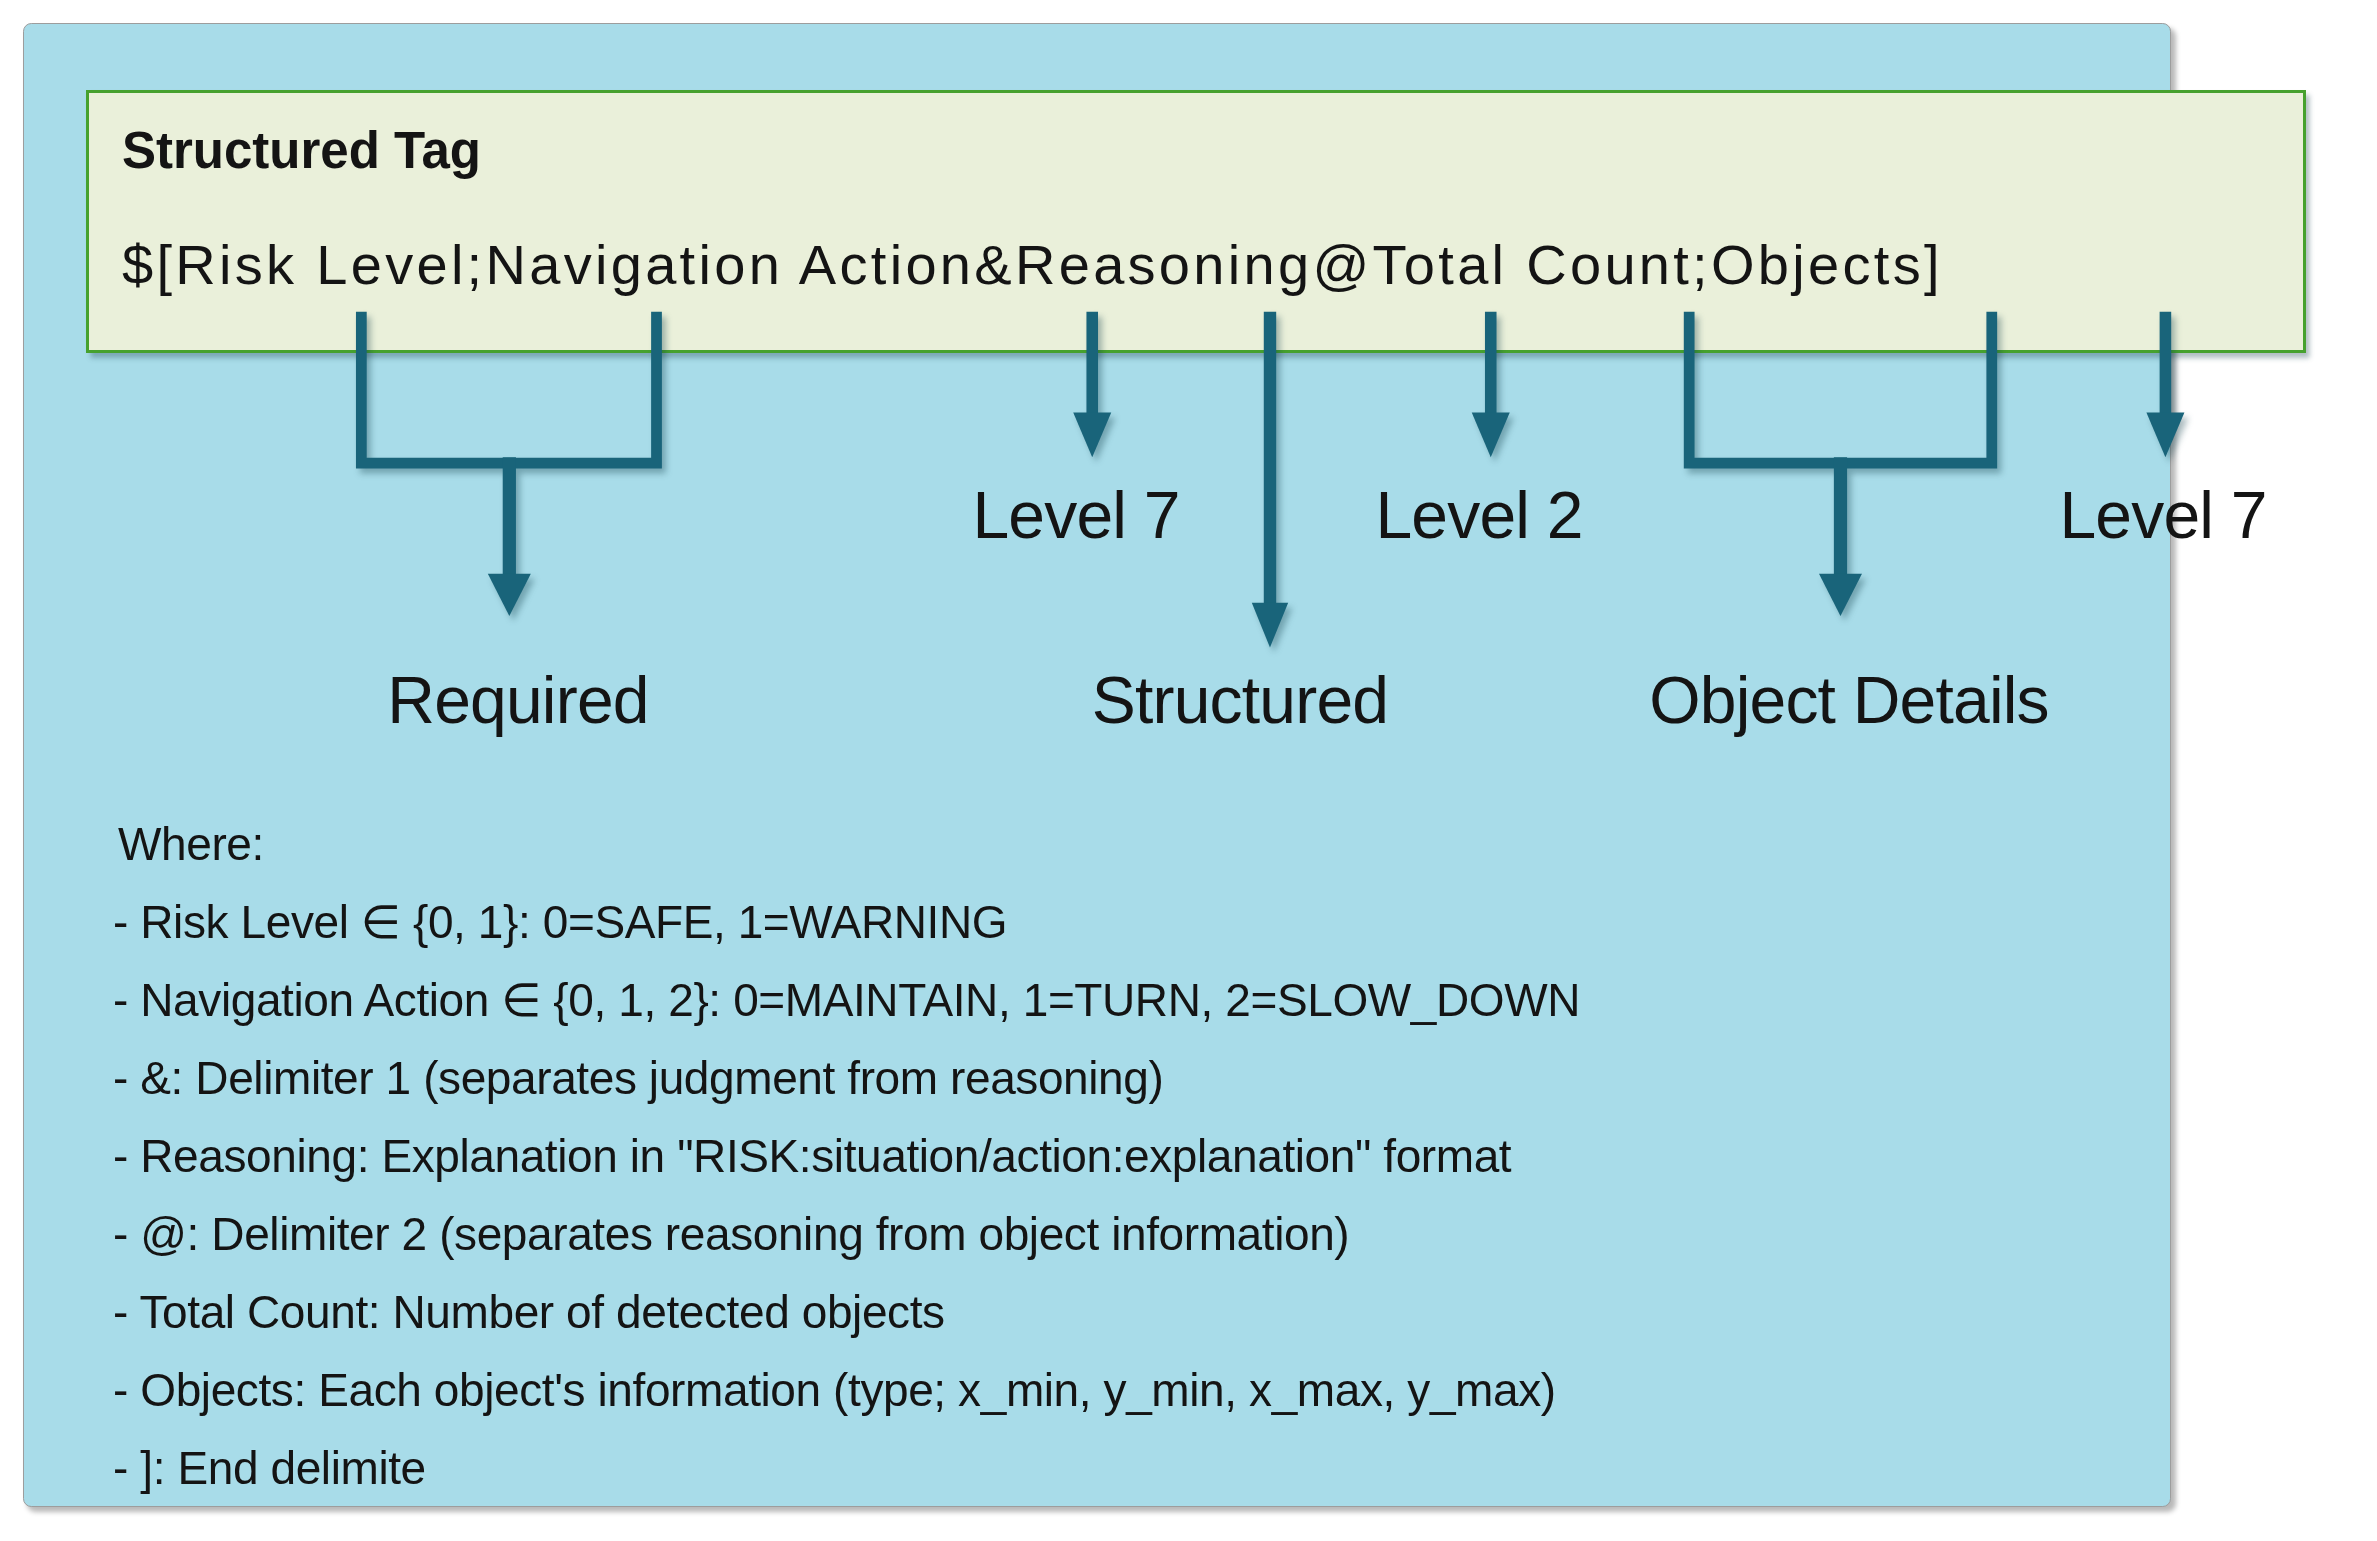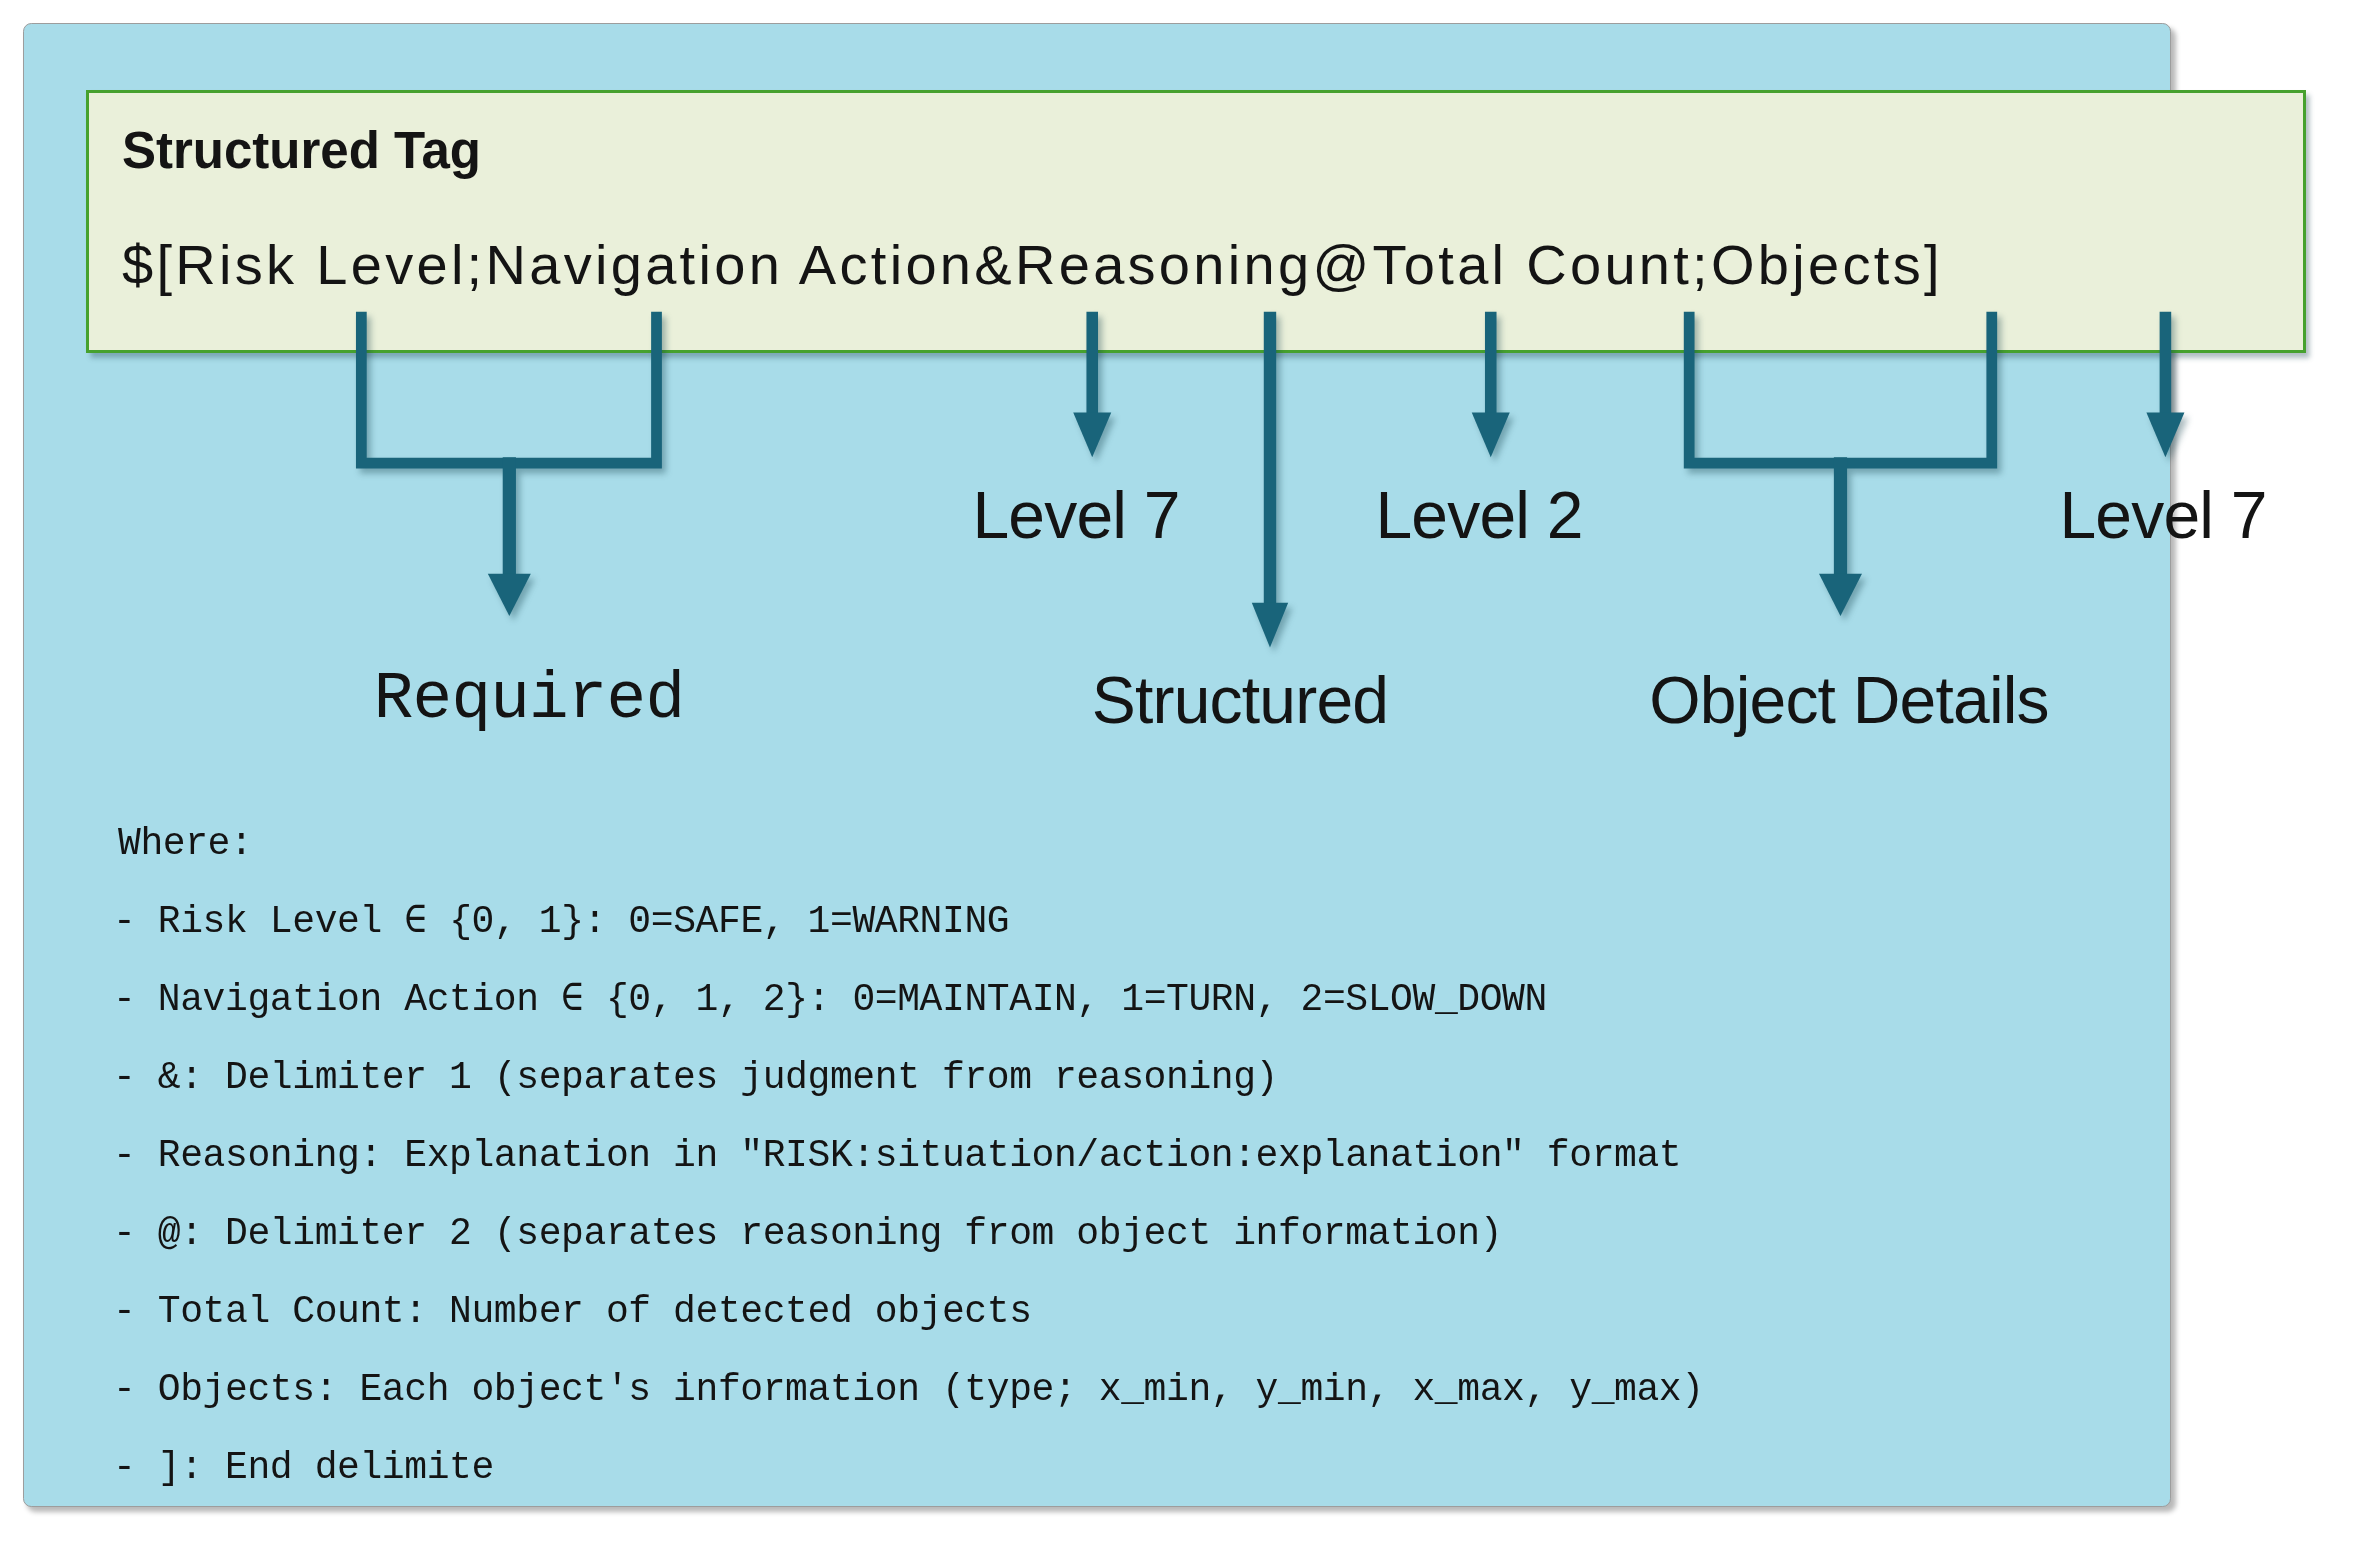--- a/index.html
+++ b/index.html
@@ -56,23 +56,22 @@
   .diagram-label{
     position:absolute;
     font-size:66px;font-weight:400;
     white-space:nowrap;
     transform:translateX(-50%);
     letter-spacing:-0.8px;
   }
   .where{
     position:absolute;left:89px;top:781px;
     width:2167px;
-    font-size:38px;line-height:78px;
+    font-size:46px;line-height:78px;
     letter-spacing:-0.4px;
-    font-family:Liberation Mono, monospace;
   }
   .where-line{white-space:nowrap;}
 </style>
 </head>
 <body>
 
 <div class="panel">
 
   <div class="tag-box">
     <div class="title">Structured Tag</div>
@@ -99,21 +98,21 @@
     <polygon points="2171,665 2223,665 2197,716"></polygon>
 
     <line x1="2590" y1="348" x2="2590" y2="478" stroke-width="14"></line>
     <polygon points="2567,470 2613,470 2590,524"></polygon>
   </svg>
 
   <div class="diagram-label" style="left:1052px;top:453px;">Level 7</div>
   <div class="diagram-label" style="left:1455px;top:453px;text-align:center;">Level 2</div>
   <div class="diagram-label" style="left:2139px;top:453px;">Level 7</div>
 
-  <div class="diagram-label" style="left:505px;top:638px;font-family:Liberation Mono, monospace;">Required</div>
+  <div class="diagram-label" style="left:494px;top:638px;">Required</div>
   <div class="diagram-label" style="left:1216px;top:638px;">Structured</div>
   <div class="diagram-label" style="left:1825px;top:638px;">Object Details</div>
 
   <div class="where">
     <div class="where-line" style="padding-left:5px;">Where:</div>
     <div>
         <div class="where-line">- Risk Level ∈ {0, 1}: 0=SAFE, 1=WARNING</div>
         <div class="where-line">- Navigation Action ∈ {0, 1, 2}: 0=MAINTAIN, 1=TURN, 2=SLOW_DOWN</div>
         <div class="where-line">- &amp;: Delimiter 1 (separates judgment from reasoning)</div>
         <div class="where-line">- Reasoning: Explanation in "RISK:situation/action:explanation" format</div>

